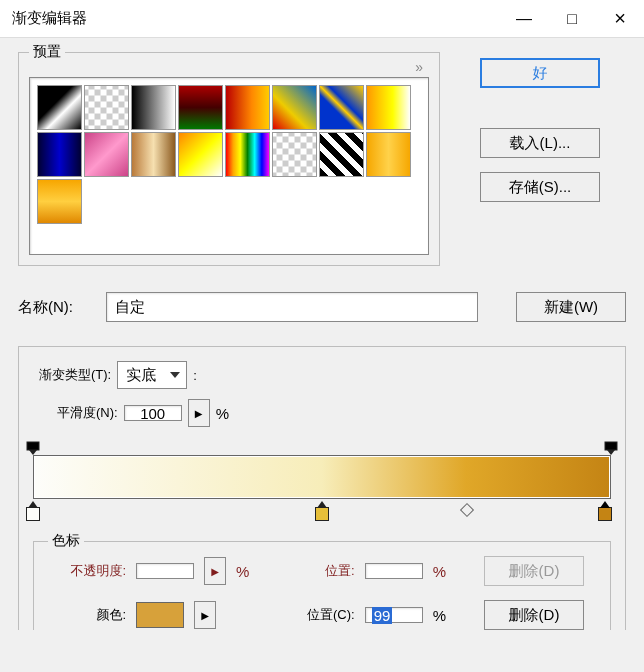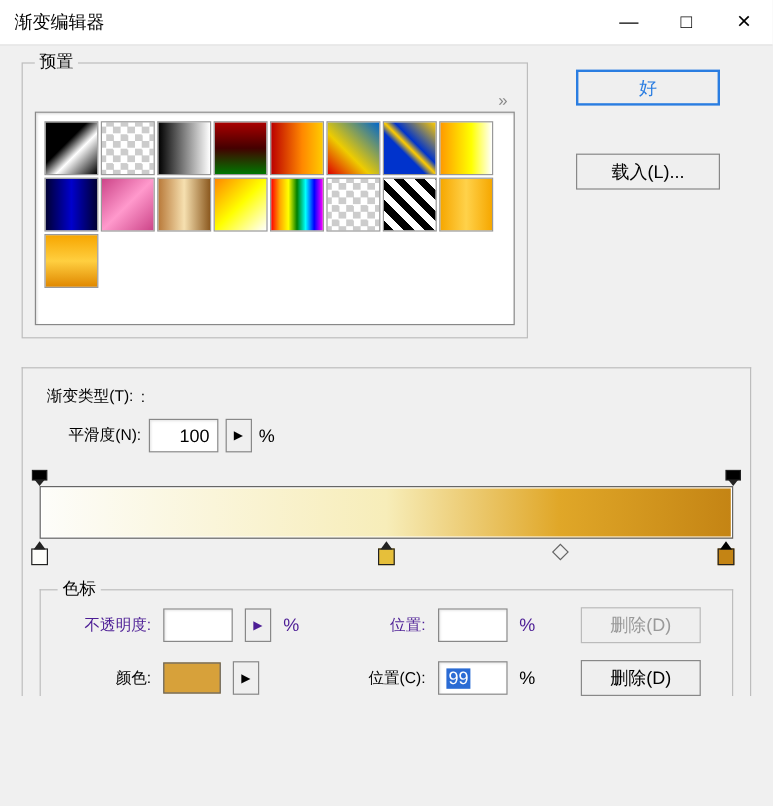--- a/index.html
+++ b/index.html
@@ -7,21 +7,21 @@
 
 .titlebar { height: 38px; background: #fff; display: flex; align-items: center; padding-left: 12px; border-bottom: 1px solid #ddd; }
 .titlebar-title { font-size: 15px; color: #000; flex: 1; }
 .titlebar-btn { width: 48px; height: 38px; display: flex; align-items: center; justify-content: center; font-size: 16px; }
 .titlebar-btn.close { font-size: 20px; }
 
 .content { padding: 14px 18px 0 18px; }
 
 .row { display: flex; align-items: flex-start; }
 
-.fieldset { border: 1px solid #bdbdbd; position: relative; padding: 28px 10px 10px 10px; }
+.fieldset { border: 1px solid #bdbdbd; position: relative; padding: 12px 10px 10px 10px; }
 .fieldset-legend { position: absolute; top: -10px; left: 10px; background: #f0f0f0; padding: 0 4px; font-size: 14px; }
 
 .presets-box { width: 422px; }
 .presets-header { display: flex; align-items: center; }
 .presets-arrow { margin-left: auto; color: #888; font-size: 14px; margin-right: 6px; margin-top: -6px; }
 .presets-grid { border: 1px solid #888; background: #fff; padding: 6px; margin-top: 2px; box-shadow: inset 1px 1px 2px rgba(0,0,0,0.15); height: 178px; }
 .swatches { display: flex; flex-wrap: wrap; }
 .swatch { width: 45px; height: 45px; margin: 1px; border: 1px solid #999; }
 
 .sidebar { margin-left: 40px; display: flex; flex-direction: column; gap: 14px; padding-top: 6px; }
@@ -33,21 +33,21 @@
 .name-label { font-size: 15px; width: 80px; }
 .name-input { flex: 1; height: 30px; border: 1px solid #888; background: #fff; padding: 0 8px; font-size: 15px; box-shadow: inset 1px 1px 2px rgba(0,0,0,0.1); }
 
 .grad-settings { margin-top: 24px; border: 1px solid #bdbdbd; border-bottom: none; padding: 14px 14px 0 14px; position: relative; }
 .grad-settings .fieldset-legend { left: 20px; }
 
 .inline-row { display: flex; align-items: center; gap: 6px; margin-bottom: 10px; }
 .lbl { font-size: 13px; }
 .select { height: 28px; border: 1px solid #888; background: #fff; padding: 0 24px 0 8px; font-size: 15px; position: relative; display: inline-flex; align-items: center; min-width: 70px; }
 .select::after { content: ""; position: absolute; right: 6px; top: 50%; transform: translateY(-50%); border-left: 5px solid transparent; border-right: 5px solid transparent; border-top: 6px solid #333; }
-.num-input { width: 58px; height: 28px; border: 1px solid #888; background: #fff; padding: 0 6px; font-size: 15px; text-align: right; box-shadow: inset 1px 1px 2px rgba(0,0,0,0.1); }
+.num-input { width: 58px; height: 16px; border: 1px solid #888; background: #fff; padding: 0 6px; font-size: 15px; text-align: center; box-shadow: inset 1px 1px 2px rgba(0,0,0,0.1); }
 .stepper { width: 22px; height: 28px; border: 1px solid #888; background: #efefef; display: inline-flex; align-items: center; justify-content: center; font-size: 10px; }
 .pct { font-size: 15px; }
 
 .grad-editor { margin-top: 28px; position: relative; }
 .opacity-stop { position: absolute; top: -14px; width: 14px; height: 14px; }
 .opacity-stop svg { display: block; }
 .grad-bar { height: 44px; border: 1px solid #666; background: linear-gradient(90deg, #fdfdfa 0%, #f7edb9 50%, #e0a728 75%, #c48414 100%); box-shadow: inset 0 0 0 1px #fff; }
 .stop-row { position: relative; height: 24px; }
 .color-stop { position: absolute; top: 2px; width: 14px; height: 20px; }
 .midpoint { position: absolute; top: 6px; width: 10px; height: 10px; transform: rotate(45deg); border: 1px solid #666; background: #f0f0f0; }
@@ -55,21 +55,21 @@
 .color-stop-body { width: 14px; height: 14px; border: 1px solid #222; margin-top: 6px; }
 .color-stop-tip { position: absolute; top: 0; left: 2px; border-left: 5px solid transparent; border-right: 5px solid transparent; border-bottom: 7px solid #222; }
 .color-stop.selected .color-stop-tip { border-bottom-color: #000; }
 
 .stops-section { margin-top: 18px; border: 1px solid #bdbdbd; border-bottom: none; padding: 14px 26px 0 14px; position: relative; }
 .stops-section .fieldset-legend { left: 14px; }
 
 .stop-ctrl-row { display: flex; align-items: center; gap: 10px; margin-bottom: 14px; }
 .stop-ctrl-row .lbl { min-width: 78px; text-align: right; }
 .stop-ctrl-row .lbl.short { min-width: 64px; }
-.dis { color: #4c1d95; }
+.dis { color: #7f1d1d; }
 .color-well { width: 48px; height: 26px; border: 1px solid #666; display: inline-block; }
 .sel-text { background: #2a6bd4; color: #fff; padding: 0 2px; }
 .spacer { flex: 1; }
 
 </style>
 </head>
 <body>
 
 <div class="titlebar">
   <span class="titlebar-title">渐变编辑器</span>
@@ -112,27 +112,37 @@
             <div class="swatch" style="background: linear-gradient(90deg, rgb(246, 167, 0), rgb(255, 210, 74), rgb(246, 167, 0));"></div>
             <div class="swatch" style="background: linear-gradient(rgb(247, 166, 0) 0%, rgb(255, 207, 64) 50%, rgb(224, 136, 0) 100%);"></div>
           </div>
       </div>
     </div>
 
     <div class="sidebar">
       <div class="btn primary">好</div>
       <div style="height:12px"></div>
       <div class="btn">载入(L)...</div>
+      <div class="btn">存储(S)...</div>
     </div>
   </div>
 
+  <div class="name-row">
+    <span class="name-label">名称(N):</span>
+    <input class="name-input" value="自定" style="">
+    <div style="width:22px"></div>
+    <div class="btn" style="width:110px">新建(W)</div>
+  </div>
 
   <div class="grad-settings">
     <div class="inline-row" style="margin-left:6px">
       <span class="lbl">渐变类型(T):</span>
+      <div class="select">
+          <span>实底</span>
+        </div>
       <span class="lbl">:</span>
     </div>
     <div class="inline-row" style="margin-left:24px">
       <span class="lbl">平滑度(N):</span>
       <input class="num-input" value="100" style="">
       <div class="stepper">
           <span>▶</span>
         </div>
       <span class="pct">%</span>
     </div>

